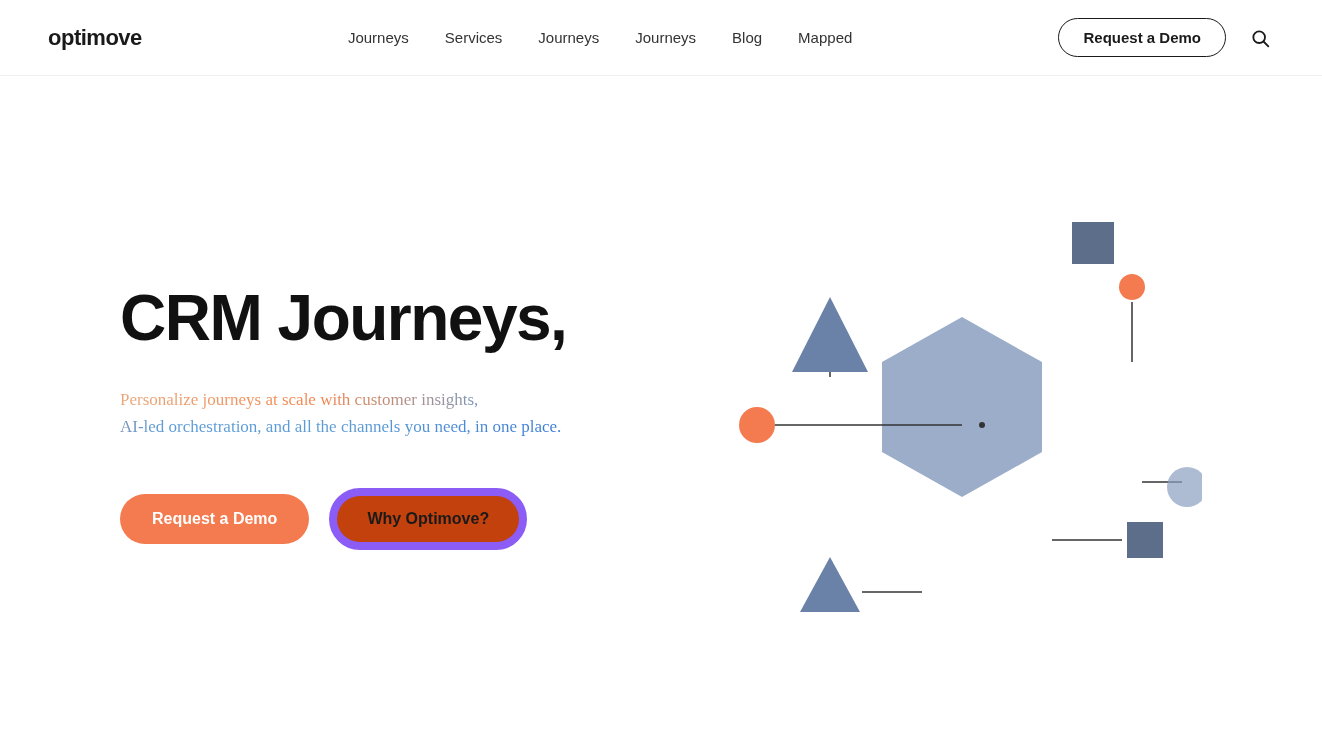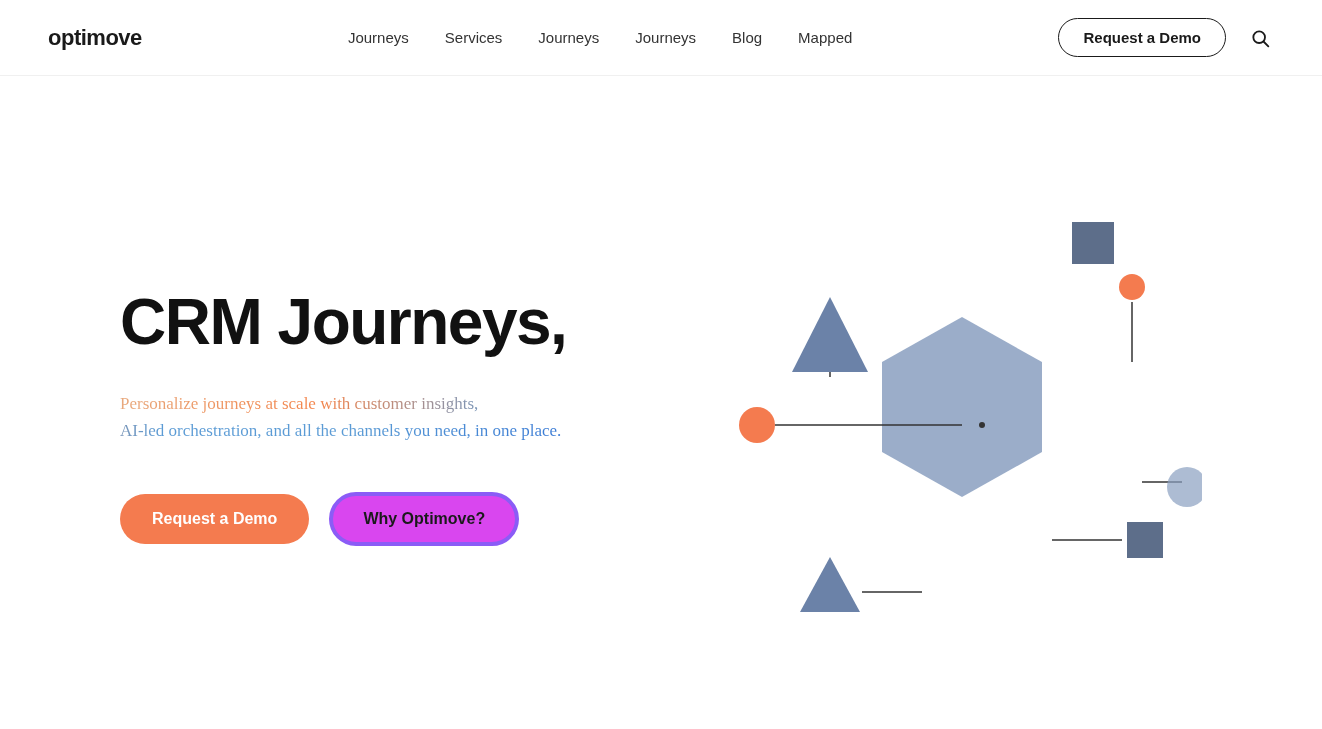--- a/index.html
+++ b/index.html
@@ -98,23 +98,23 @@
       background: #f47b4f;
       color: #fff;
       border: none;
       border-radius: 50px;
       padding: 16px 32px;
       font-size: 16px;
       font-weight: 700;
       cursor: pointer;
     }
     .btn-secondary {
-      background: #d946ef;
+      background: #c2410c;
       color: #1a1a1a;
-      border: 4px solid #8b5cf6;
+      border: 8px solid #8b5cf6;
       border-radius: 50px;
       padding: 14px 30px;
       font-size: 16px;
       font-weight: 700;
       cursor: pointer;
     }
 
     
     .hero-right {
       position: relative;

